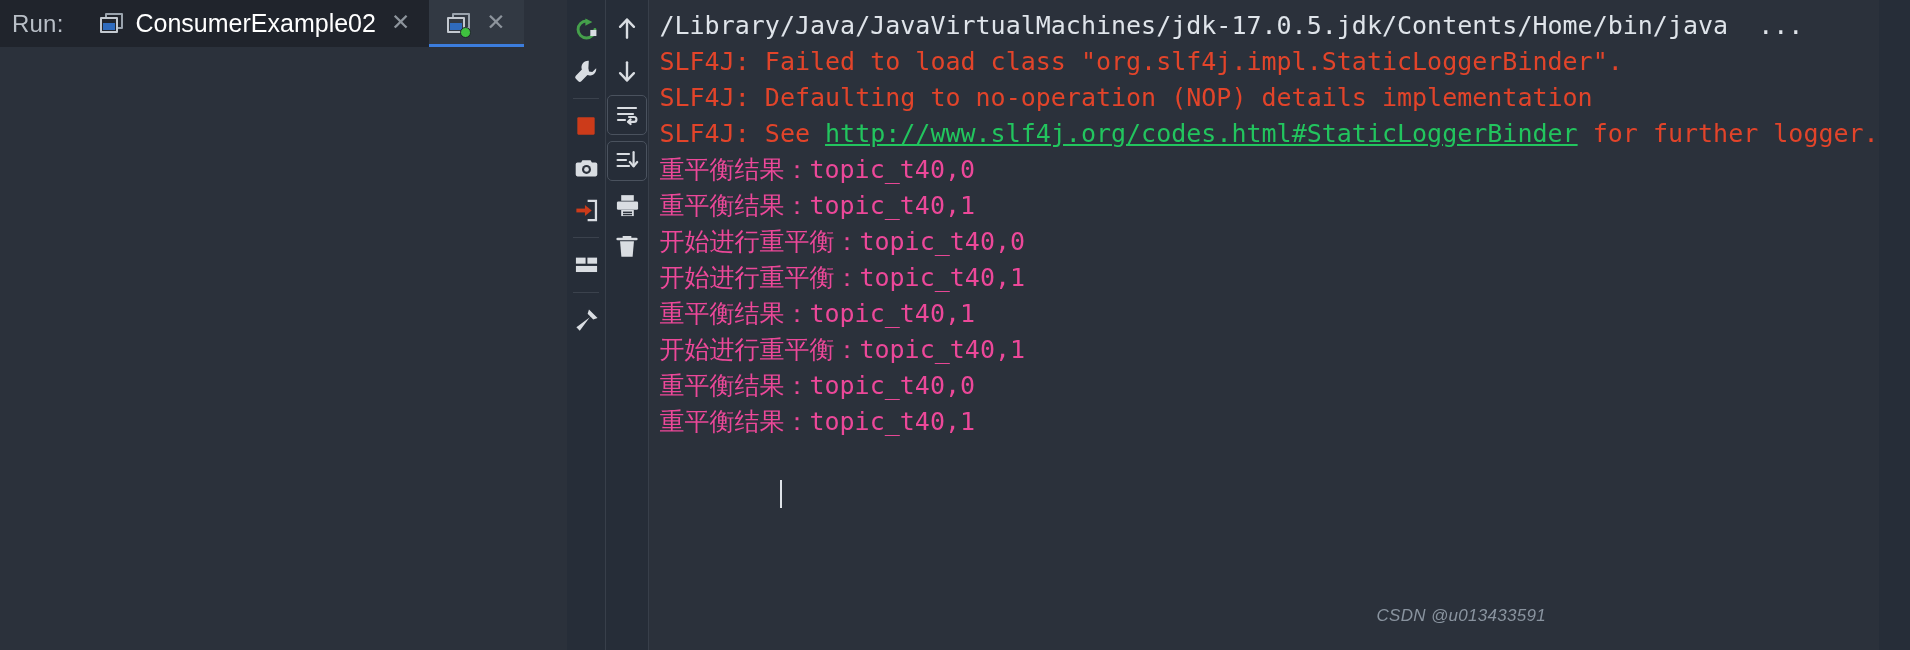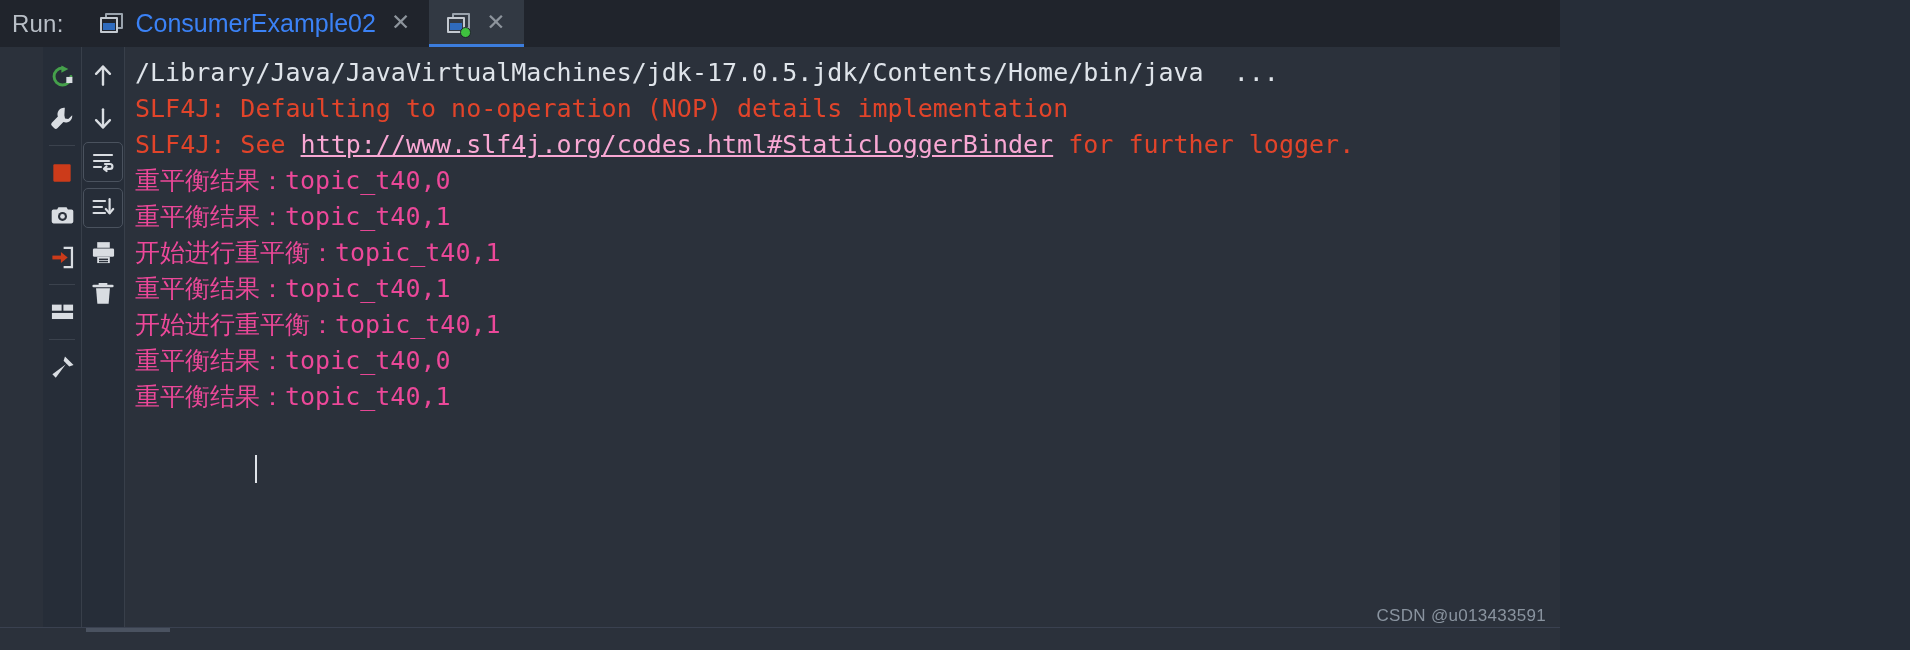--- a/index.html
+++ b/index.html
@@ -14,21 +14,21 @@
     font-family: "Liberation Sans", sans-serif;
     -webkit-font-smoothing: antialiased;
   }
 
   #app {
     position: relative;
     width: 1560px;
     height: 650px;
     background: #2b313b;
     display: flex;
-    flex-direction: column;
+    flex-direction: row;
   }
 
   
   .tabbar {
     position: relative;
     height: 47px;
     background: #20242c;
     display: flex;
     align-items: stretch;
     flex: 0 0 auto;
@@ -54,21 +54,21 @@
   .tab.active   { background: #323943; }
   .tab.active::after {
     content: "";
     position: absolute;
     left: 0; right: 0; bottom: 0;
     height: 3px;
     background: #3c7ddd;
   }
   .tab-title {
     font-size: 25px;
-    color: #3b82f6;
+    color: #ffffff;
     white-space: nowrap;
   }
   .tab.active .tab-title { color: #e3e7ea; }
 
   
   .tab-icon {
     position: relative;
     width: 24px;
     height: 22px;
     flex: 0 0 auto;
@@ -179,21 +179,21 @@
     font-size: 25px;
     line-height: 36px;
     white-space: pre;
     color: #d6dae0;
     letter-spacing: 0px;
   }
   .line.err  { color: #e2442a; }
   .line.path { color: #dfe4ea; }
   .line.cjk  { color: #ec4899; }
   .link {
-    color: #f9a8d4;
+    color: #22c55e;
     text-decoration: underline;
     cursor: pointer;
   }
   .caret {
     display: inline-block;
     width: 2px;
     height: 28px;
     background: #dfe3e8;
     vertical-align: -6px;
   }
@@ -214,20 +214,21 @@
   }
   .watermark {
     position: absolute;
     right: 14px;
     bottom: 24px;
     font-size: 17px;
     color: #9aa5b1;
     opacity: .85;
     font-family: "Liberation Sans", sans-serif;
     letter-spacing: .3px;
+    font-style: italic;
   }
 </style>
 </head>
 <body>
 
 <div id="app">
 
   <div class="tabbar">
     <div class="run-label">Run:</div>
 
@@ -363,27 +364,29 @@
           <path d="M9 4.4 V2.8 H15 V4.4" fill="none" stroke="#d9dde2" stroke-width="2"></path>
           <path d="M5.6 6.6 H18.4 L17.2 21 H6.8 Z" fill="#d9dde2"></path>
         </svg>
       </div>
     </div>
 
     <div class="console">
 
       <div class="line path">/Library/Java/JavaVirtualMachines/jdk-17.0.5.jdk/Contents/Home/bin/java  ...</div>
 
+      <div class="line err">SLF4J: Failed to load class "org.slf4j.impl.StaticLoggerBinder".</div>
 
       <div class="line err">SLF4J: Defaulting to no-operation (NOP) details implementation</div>
 
       <div class="line err"><span>SLF4J: See </span><a class="link">http://www.slf4j.org/codes.html#StaticLoggerBinder</a><span> for further logger.</span></div>
 
       <div class="line cjk">重平衡结果：topic_t40,0</div>
       <div class="line cjk">重平衡结果：topic_t40,1</div>
+      <div class="line cjk">开始进行重平衡：topic_t40,0</div>
       <div class="line cjk">开始进行重平衡：topic_t40,1</div>
       <div class="line cjk">重平衡结果：topic_t40,1</div>
       <div class="line cjk">开始进行重平衡：topic_t40,1</div>
       <div class="line cjk">重平衡结果：topic_t40,0</div>
       <div class="line cjk">重平衡结果：topic_t40,1</div>
 
       <div class="line">
         <span class="caret"></span>
       </div>
     </div>

